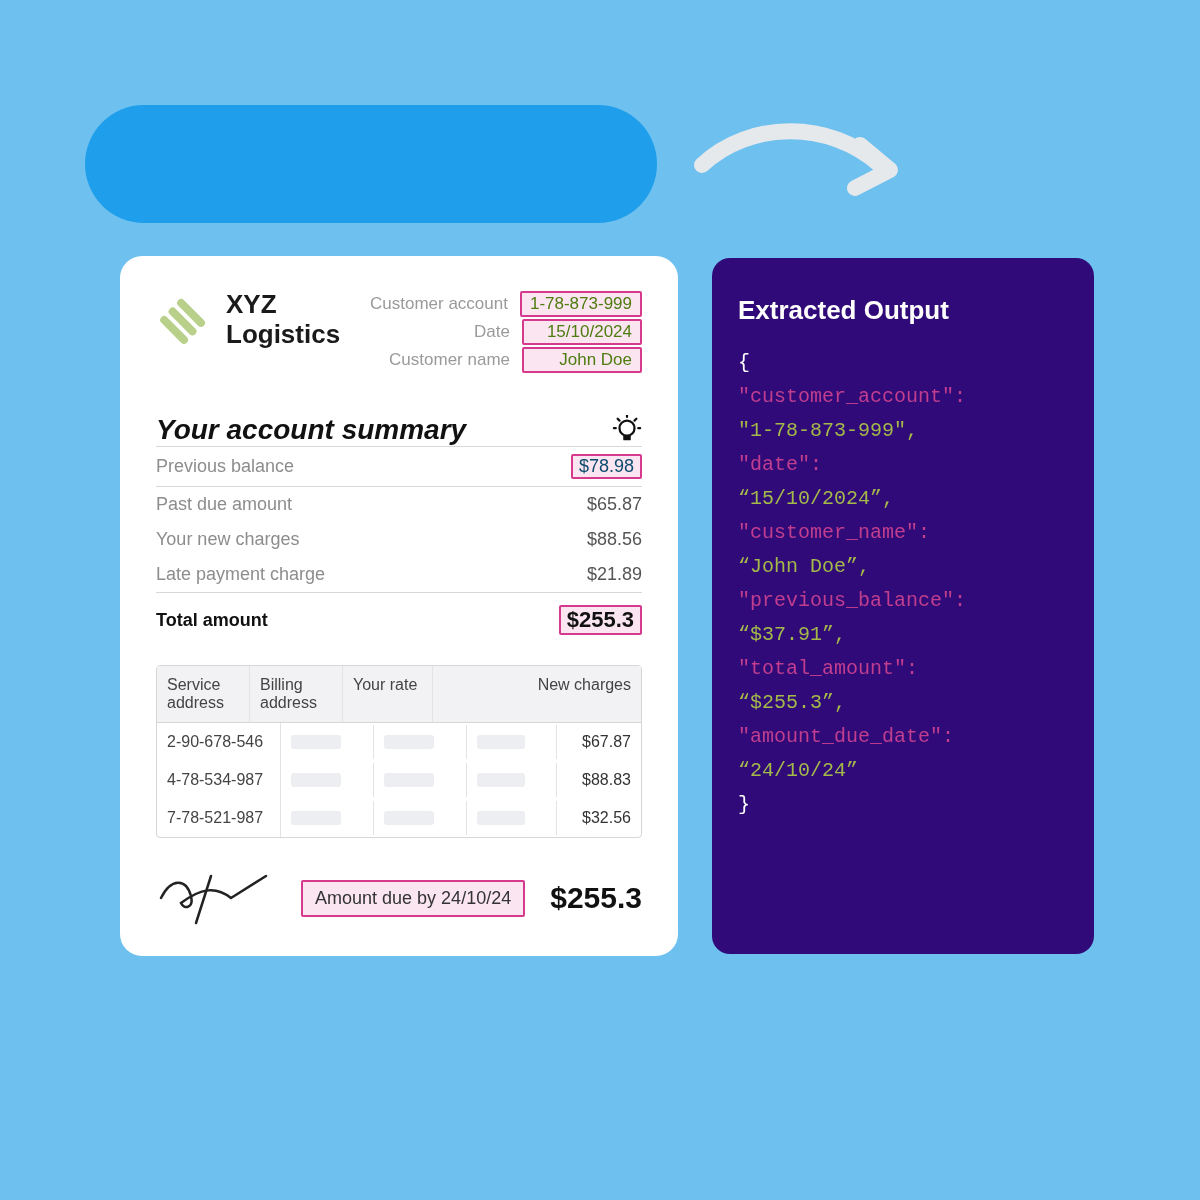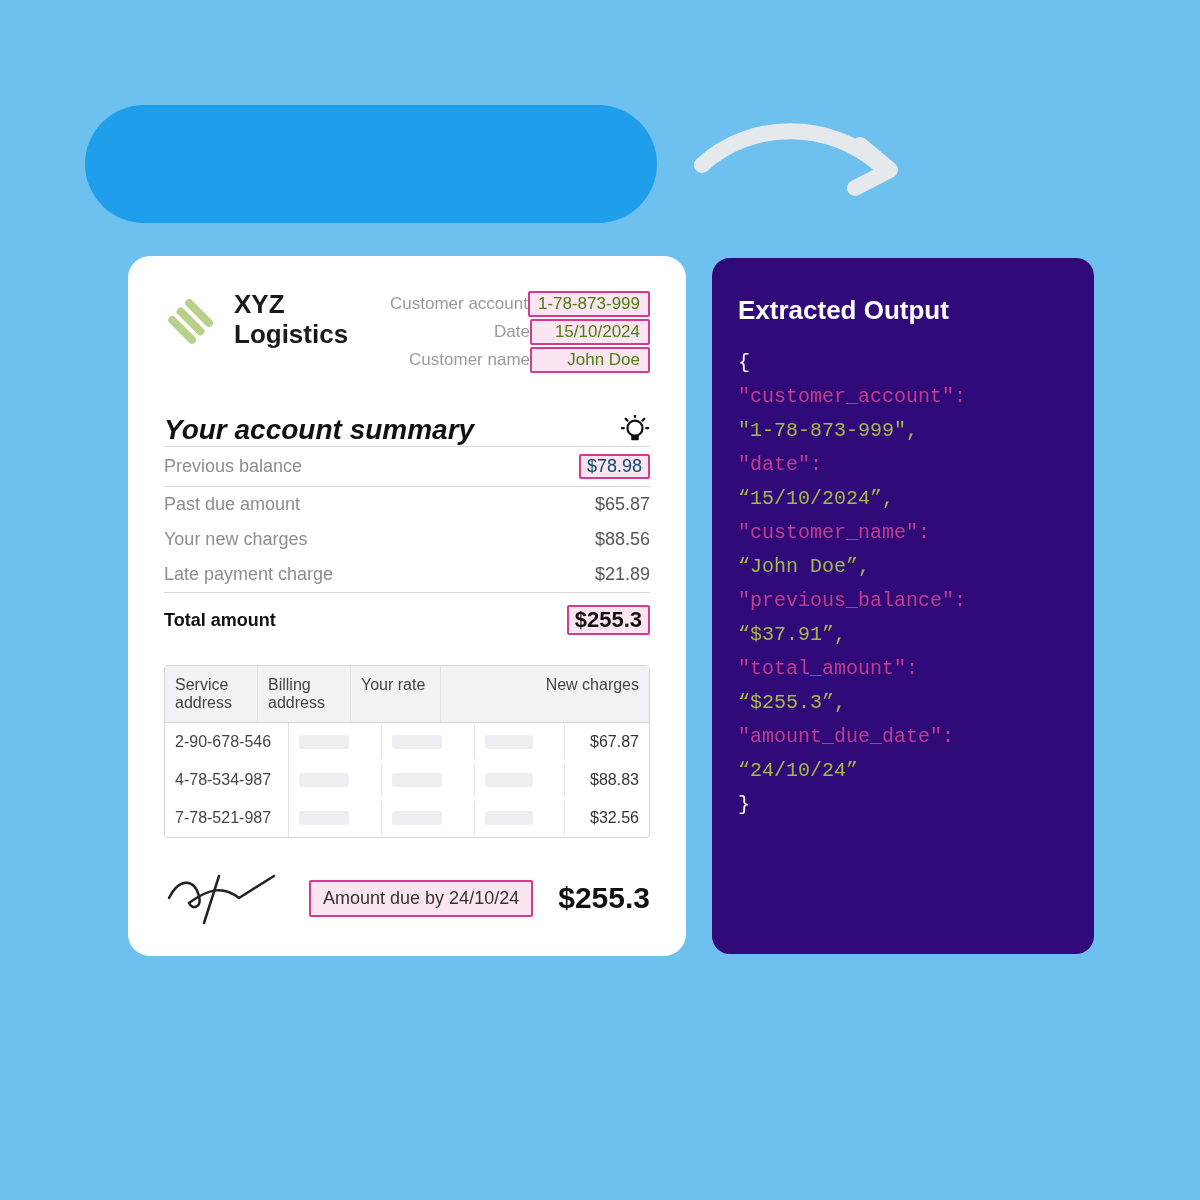--- a/index.html
+++ b/index.html
@@ -22,21 +22,21 @@
   }
   .arrow {
     position: absolute;
     left: 690px;
     top: 110px;
     width: 220px;
     height: 95px;
   }
   .invoice {
     position: absolute;
-    left: 128px;
+    left: 120px;
     top: 256px;
     width: 558px;
     height: 700px;
     background: #ffffff;
     border-radius: 22px;
     padding: 34px 36px 16px 36px;
   }
   .inv-header {
     display: flex;
     justify-content: space-between;
@@ -50,21 +50,21 @@
   .brand-name {
     font-size: 26px;
     font-weight: 700;
     color: #1a1a1a;
     line-height: 1.15;
   }
   .meta {
     font-size: 17px;
     color: #9a9a9a;
   }
-  .meta-row { display: flex; justify-content: flex-end; align-items: center; height: 28px; }
+  .meta-row { display: flex; justify-content: flex-end; align-items: center; height: 28px; gap: 12px; }
   .meta-row .label { text-align: right; }
   .hl-box {
     border: 2px solid #d63a8c;
     background: #fbe5f0;
     color: #4d7c0f;
     padding: 1px 8px;
     font-size: 17px;
     min-width: 120px;
     text-align: right;
     border-radius: 2px;

